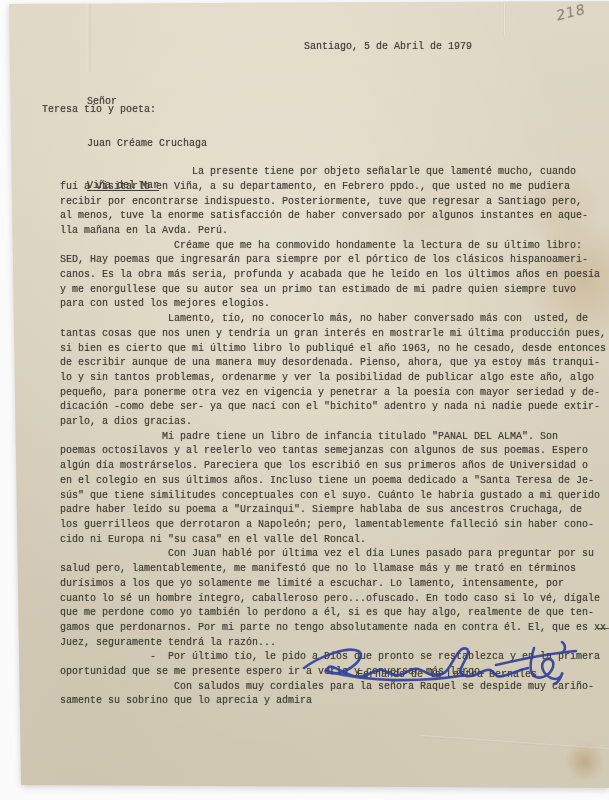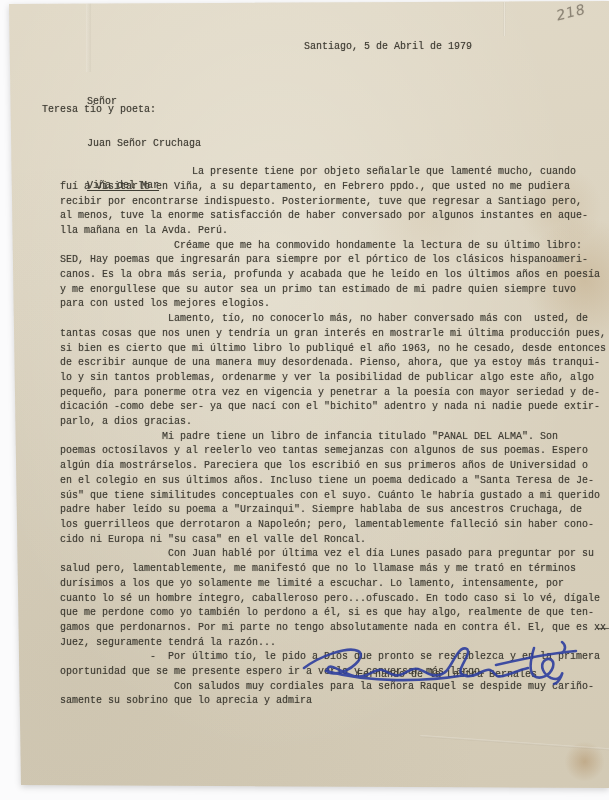--- a/index.html
+++ b/index.html
@@ -69,21 +69,21 @@
       <div class="crease-v"></div>
       <div class="crease-d"></div>
       <div class="crease-m"></div>
 
       <div class="pencil">218</div>
 
       <div class="type date">Santiago, 5 de Abril de 1979</div>
 
       <div class="type recipient">
         <div>Señor</div>
-        <div>Juan Señor Cruchaga</div>
+        <div>Juan Créame Cruchaga</div>
         <div class="u">Viña del Mar</div>
       </div>
 
       <div class="type salutation">Teresa tío y poeta:</div>
 
       <div class="type body-block">
         
       <div class="line">                      La presente tiene por objeto señalarle que lamenté mucho, cuando</div><div class="line">fuí a visitarlo en Viña, a su departamento, en Febrero ppdo., que usted no me pudiera</div><div class="line">recibir por encontrarse indispuesto. Posteriormente, tuve que regresar a Santiago pero,</div><div class="line">al menos, tuve la enorme satisfacción de haber conversado por algunos instantes en aque-</div><div class="line">lla mañana en la Avda. Perú.</div><div class="line">                   Créame que me ha conmovido hondamente la lectura de su último libro:</div><div class="line">SED, Hay poemas que ingresarán para siempre por el pórtico de los clásicos hispanoameri-</div><div class="line">canos. Es la obra más seria, profunda y acabada que he leído en los últimos años en poesía</div><div class="line">y me enorgullese que su autor sea un primo tan estimado de mi padre quien siempre tuvo</div><div class="line">para con usted los mejores elogios.</div><div class="line">                  Lamento, tío, no conocerlo más, no haber conversado más con  usted, de</div><div class="line">tantas cosas que nos unen y tendría un gran interés en mostrarle mi última producción pues,</div><div class="line">si bien es cierto que mi último libro lo publiqué el año 1963, no he cesado, desde entonces</div><div class="line">de escribir aunque de una manera muy desordenada. Pienso, ahora, que ya estoy más tranqui-</div><div class="line">lo y sin tantos problemas, ordenarme y ver la posibilidad de publicar algo este año, algo</div><div class="line">pequeño, para ponerme otra vez en vigencia y penetrar a la poesía con mayor seriedad y de-</div><div class="line">dicación -como debe ser- ya que nací con el "bichito" adentro y nada ni nadie puede extir-</div><div class="line">parlo, a dios gracias.</div><div class="line">                 Mi padre tiene un libro de infancia titulado "PANAL DEL ALMA". Son</div><div class="line">poemas octosílavos y al reelerlo veo tantas semejanzas con algunos de sus poemas. Espero</div><div class="line">algún día mostrárselos. Pareciera que los escribió en sus primeros años de Universidad o</div><div class="line">en el colegio en sus últimos años. Incluso tiene un poema dedicado a "Santa Teresa de Je-</div><div class="line">sús" que tiene similitudes conceptuales con el suyo. Cuánto le habría gustado a mi querido</div><div class="line">padre haber leído su poema a "Urzainqui". Siempre hablaba de sus ancestros Cruchaga, de</div><div class="line">los guerrilleos que derrotaron a Napoleón; pero, lamentablemente falleció sin haber cono-</div><div class="line">cido ni Europa ni "su casa" en el valle del Roncal.</div><div class="line">                  Con Juan hablé por última vez el día Lunes pasado para preguntar por su</div><div class="line">salud pero, lamentablemente, me manifestó que no lo llamase más y me trató en términos</div><div class="line">durísimos a los que yo solamente me limité a escuchar. Lo lamento, intensamente, por</div><div class="line">cuanto lo sé un hombre íntegro, caballeroso pero...ofuscado. En todo caso si lo vé, dígale</div><div class="line">que me perdone como yo también lo perdono a él, si es que hay algo, realmente de que ten-</div><div class="line">gamos que perdonarnos. Por mi parte no tengo absolutamente nada en contra él. El, que es x̶x̶</div><div class="line">Juez, seguramente tendrá la razón...</div><div class="line">               -  Por último tío, le pido a Dios que pronto se restablezca y en la primera</div><div class="line">oportunidad que se me presente espero ir a verlo y conversar más largo.</div><div class="line">                   Con saludos muy cordiales para la señora Raquel se despide muy cariño-</div><div class="line">samente su sobrino que lo aprecia y admira</div></div>
 
       <svg class="sig" viewBox="0 0 284 62" xmlns="http://www.w3.org/2000/svg">

